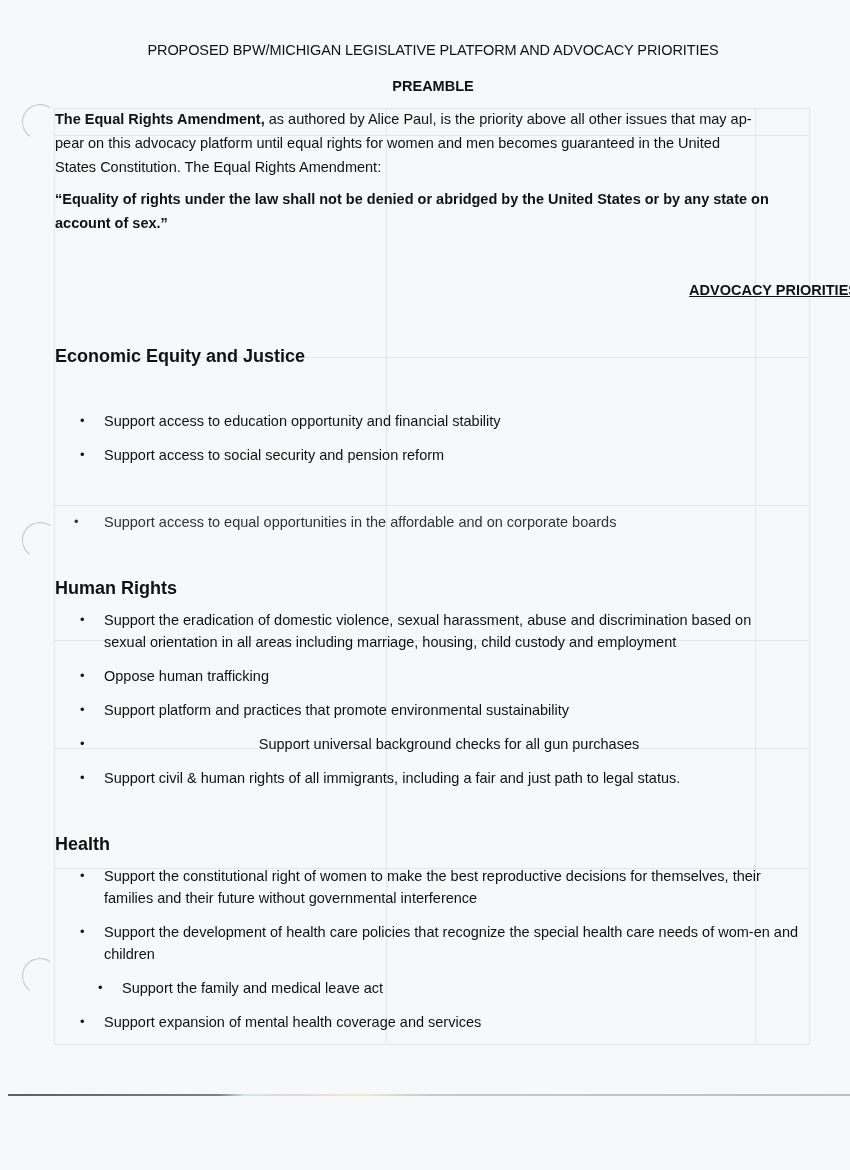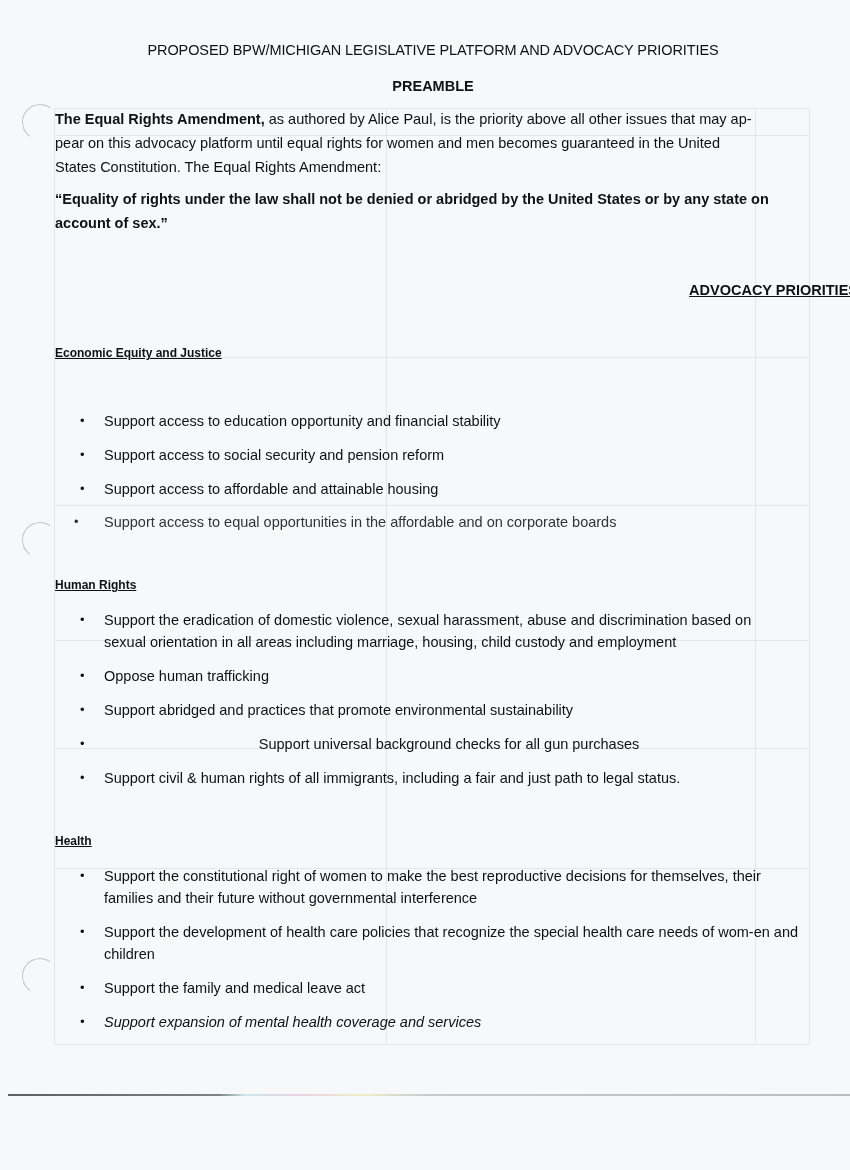--- a/index.html
+++ b/index.html
@@ -24,21 +24,21 @@
 
     .doc-title { position: absolute; left: 0; width: 850px; top: 42px; text-align: center;
       font-size: 14.5px; letter-spacing: -0.1px; }
     .preamble { position: absolute; left: 0; width: 850px; top: 78px; text-align: center;
       font-size: 14.5px; font-weight: bold; }
     .para { position: absolute; left: 47px; width: 740px; font-size: 14.5px; line-height: 24px; }
     .para b { font-weight: bold; }
     .quote { font-weight: bold; }
     .adv { position: absolute; left: 0; width: 850px; top: 282px; text-align: right;
       font-size: 14.5px; font-weight: bold; text-decoration: underline; }
-    .section-h { position: absolute; left: 47px; font-size: 12px; font-weight: bold; text-decoration: underline; }
+    .section-h { position: absolute; left: 47px; font-size: 18px; font-weight: bold; }
     .bullet { position: absolute; left: 96px; width: 690px; font-size: 14.5px; line-height: 22px; }
     .bullet::before { content: "\2022"; position: absolute; left: -24px; top: 0; font-size: 13px; }
     .bullet.shift::before { left: -30px; }
   </style>
 </head>
 <body>
 
 <div class="page">
 
   <div class="ghost" style="left:46px; top:108px; width:754px; height:935px;"></div>
@@ -67,30 +67,29 @@
   <div class="para quote" style="top:187px;">
     <div>“Equality of rights under the law shall not be denied or abridged by the United States or by any state on</div>
     <div>account of sex.”</div>
   </div>
 
   <div class="adv">ADVOCACY PRIORITIES</div>
 
   <div class="section-h" style="top:346px;">Economic Equity and Justice</div>
   <div class="bullet" style="top:410px;">Support access to education opportunity and financial stability</div>
   <div class="bullet" style="top:444px;">Support access to social security and pension reform</div>
-  <div class="bullet" style="top:478px;">Support access to affordable and attainable housing</div>
   <div class="bullet shift" style="top:511px; color:#333;">Support access to equal opportunities in the affordable and on corporate boards</div>
 
   <div class="section-h" style="top:578px;">Human Rights</div>
   <div class="bullet" style="top:609px;">Support the eradication of domestic violence, sexual harassment, abuse and discrimination based on sexual orientation in all areas including marriage, housing, child custody and employment</div>
   <div class="bullet" style="top:665px;">Oppose human trafficking</div>
-  <div class="bullet" style="top:699px;">Support abridged and practices that promote environmental sustainability</div>
+  <div class="bullet" style="top:699px;">Support platform and practices that promote environmental sustainability</div>
   <div class="bullet" style="top:733px;text-align:center;">Support universal background checks for all gun purchases</div>
   <div class="bullet" style="top:767px;">Support civil &amp; human rights of all immigrants, including a fair and just path to legal status.</div>
 
   <div class="section-h" style="top:834px;">Health</div>
   <div class="bullet" style="top:865px; width:690px;">Support the constitutional right of women to make the best reproductive decisions for themselves, their families and their future without governmental interference</div>
   <div class="bullet" style="top:921px; width:700px;">Support the development of health care policies that recognize the special health care needs of wom-en and children</div>
-  <div class="bullet" style="top:977px;">Support the family and medical leave act</div>
-  <div class="bullet" style="top:1011px;font-style:italic;">Support expansion of mental health coverage and services</div>
+  <div class="bullet" style="top:977px;margin-left:18px;">Support the family and medical leave act</div>
+  <div class="bullet" style="top:1011px;">Support expansion of mental health coverage and services</div>
 
   <div class="edge-line"></div>
 </div>
 
 </body></html>

